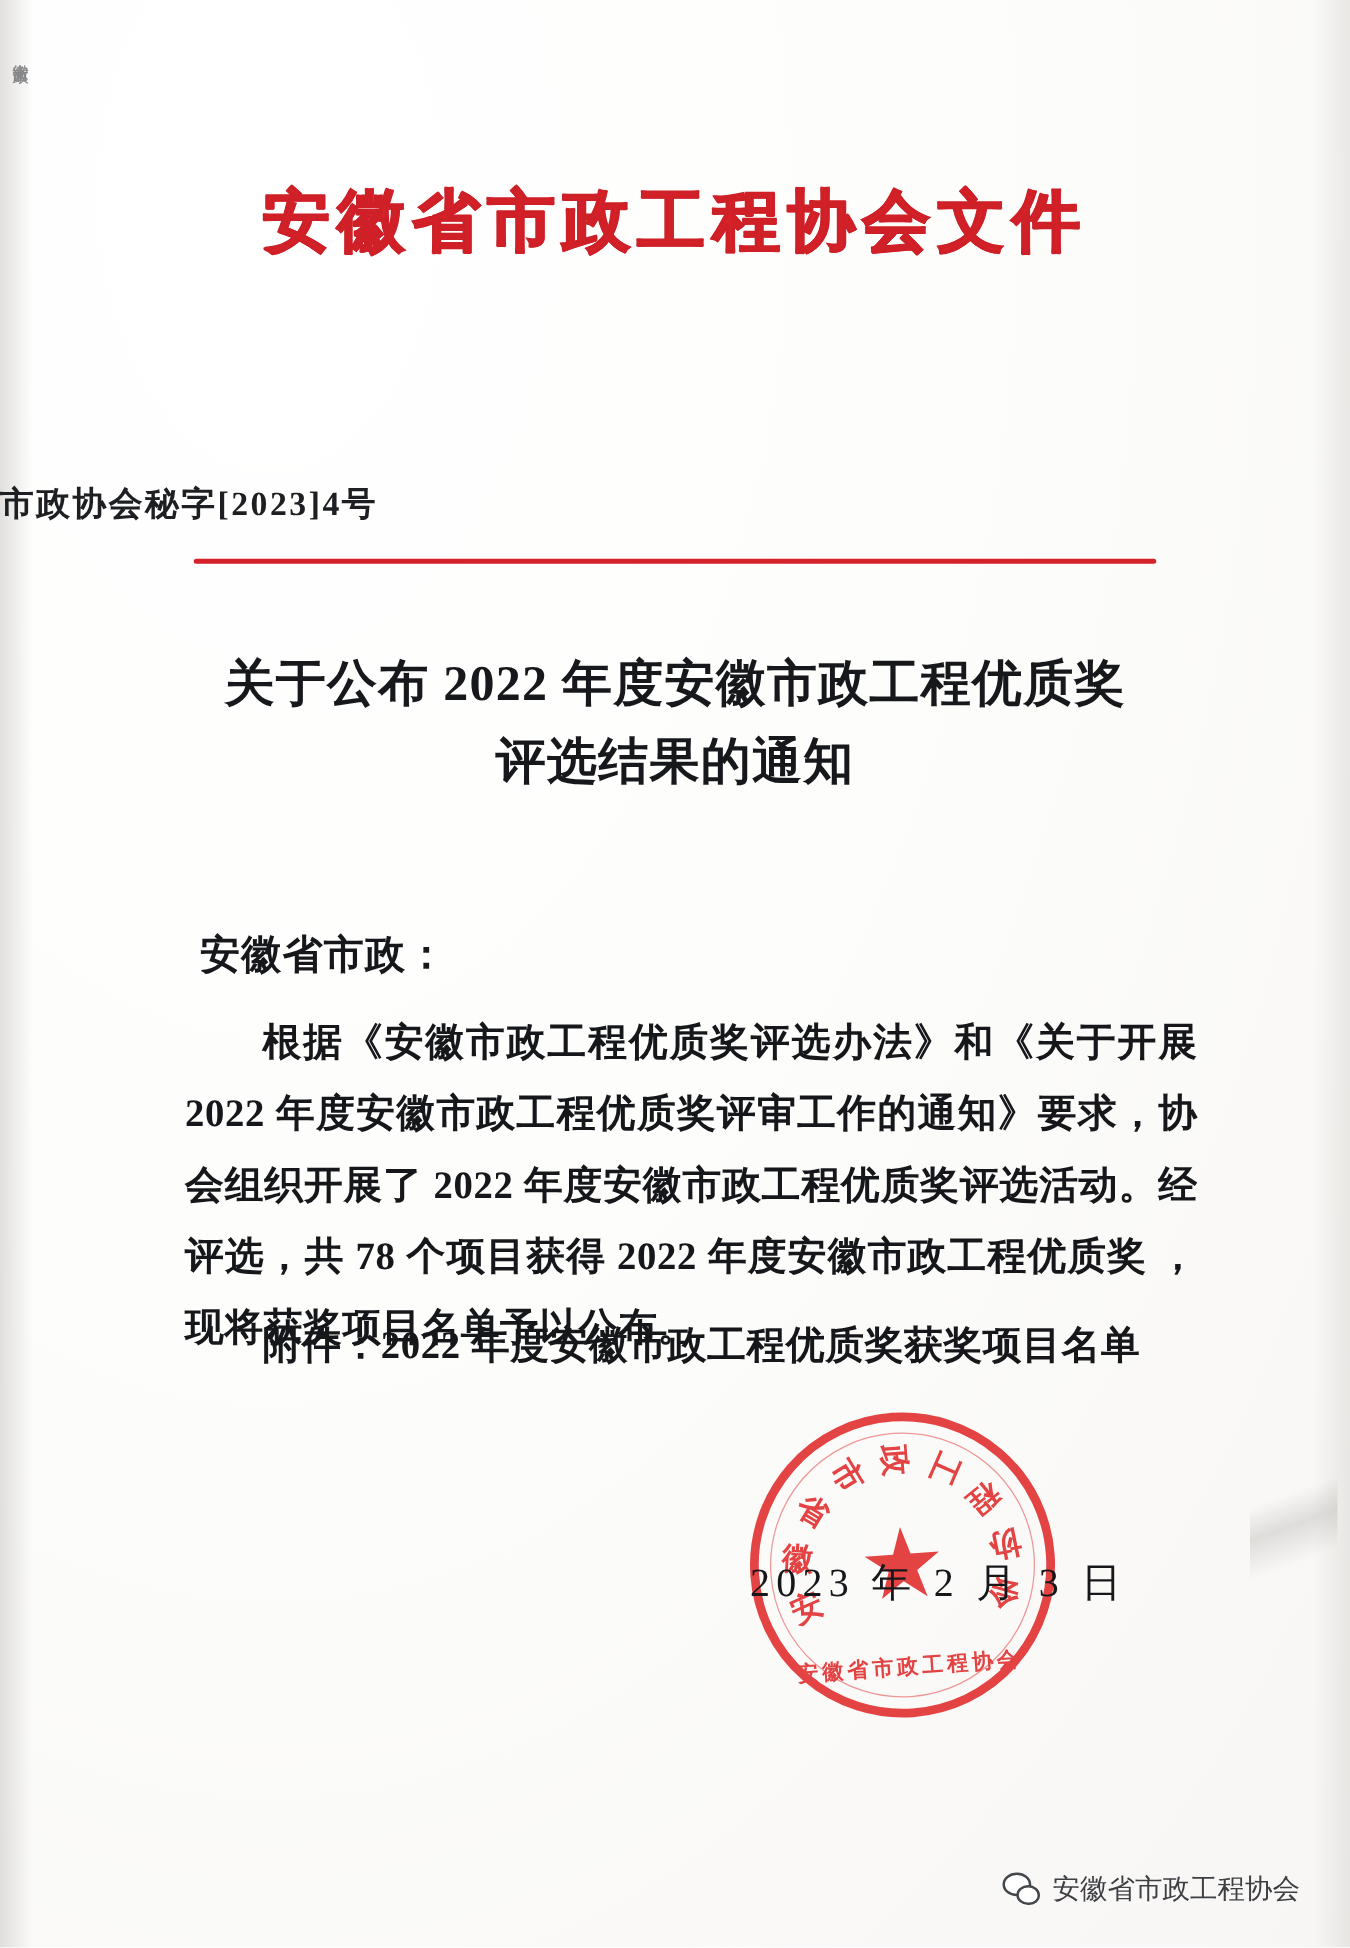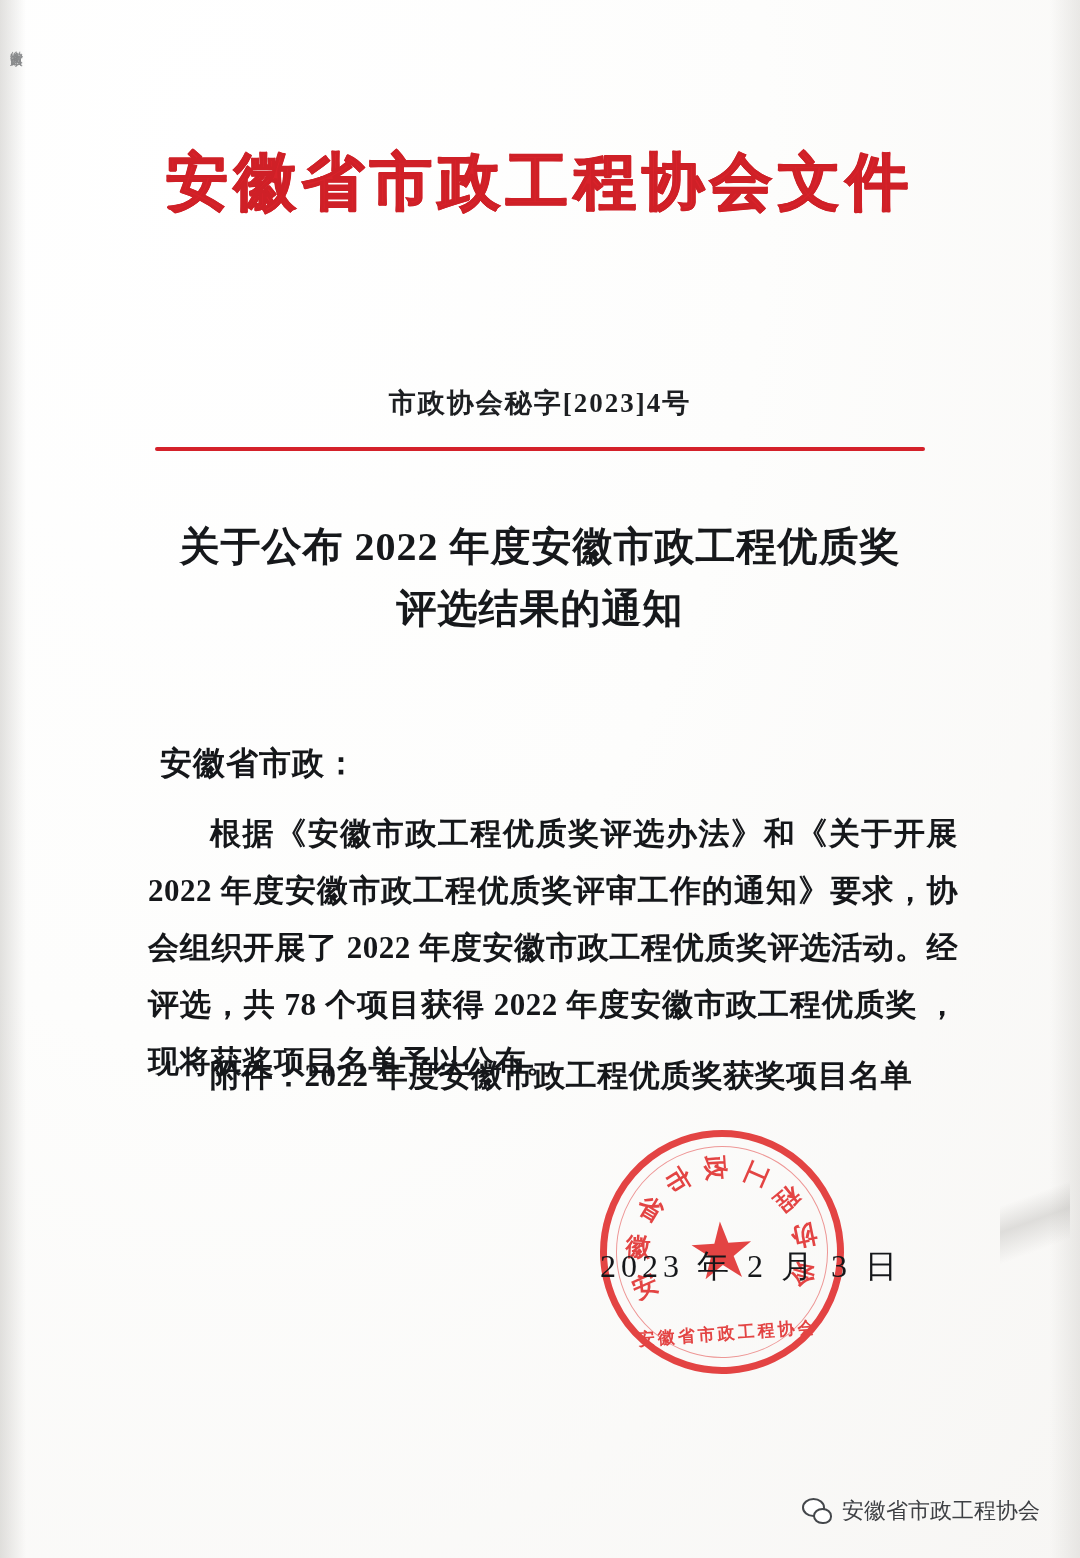--- a/index.html
+++ b/index.html
@@ -67,38 +67,37 @@
   .doc-header {
     position: absolute;
     top: 148px;
     left: 0;
     width: 100%;
     text-align: center;
   }
   .doc-header .title {
     display: inline-block;
     color: #d8222a;
-    font-family: Liberation Serif, serif;
-    font-weight: bold;
-    font-size: 62px;
+    font-family: Liberation Sans, sans-serif;
+    font-weight: bold;
+    font-size: 54px;
     letter-spacing: 6px;
     line-height: 1.1;
     text-shadow:
       1px 0 0 #d8222a,
       -1px 0 0 #c41d24,
       0 1px 0 #cf1f26;
     -webkit-text-stroke: 1.2px #cf2027;
   }
 
   .doc-number {
     position: absolute;
     top: 385px;
     left: 0;
     width: 100%;
-    text-align: center;
     font-size: 27px;
     color: #1d1f22;
     letter-spacing: 2px;
     font-family: "Liberation Serif", serif;
     font-weight: 600;
   }
 
   .red-rule {
     position: absolute;
     top: 447px;

